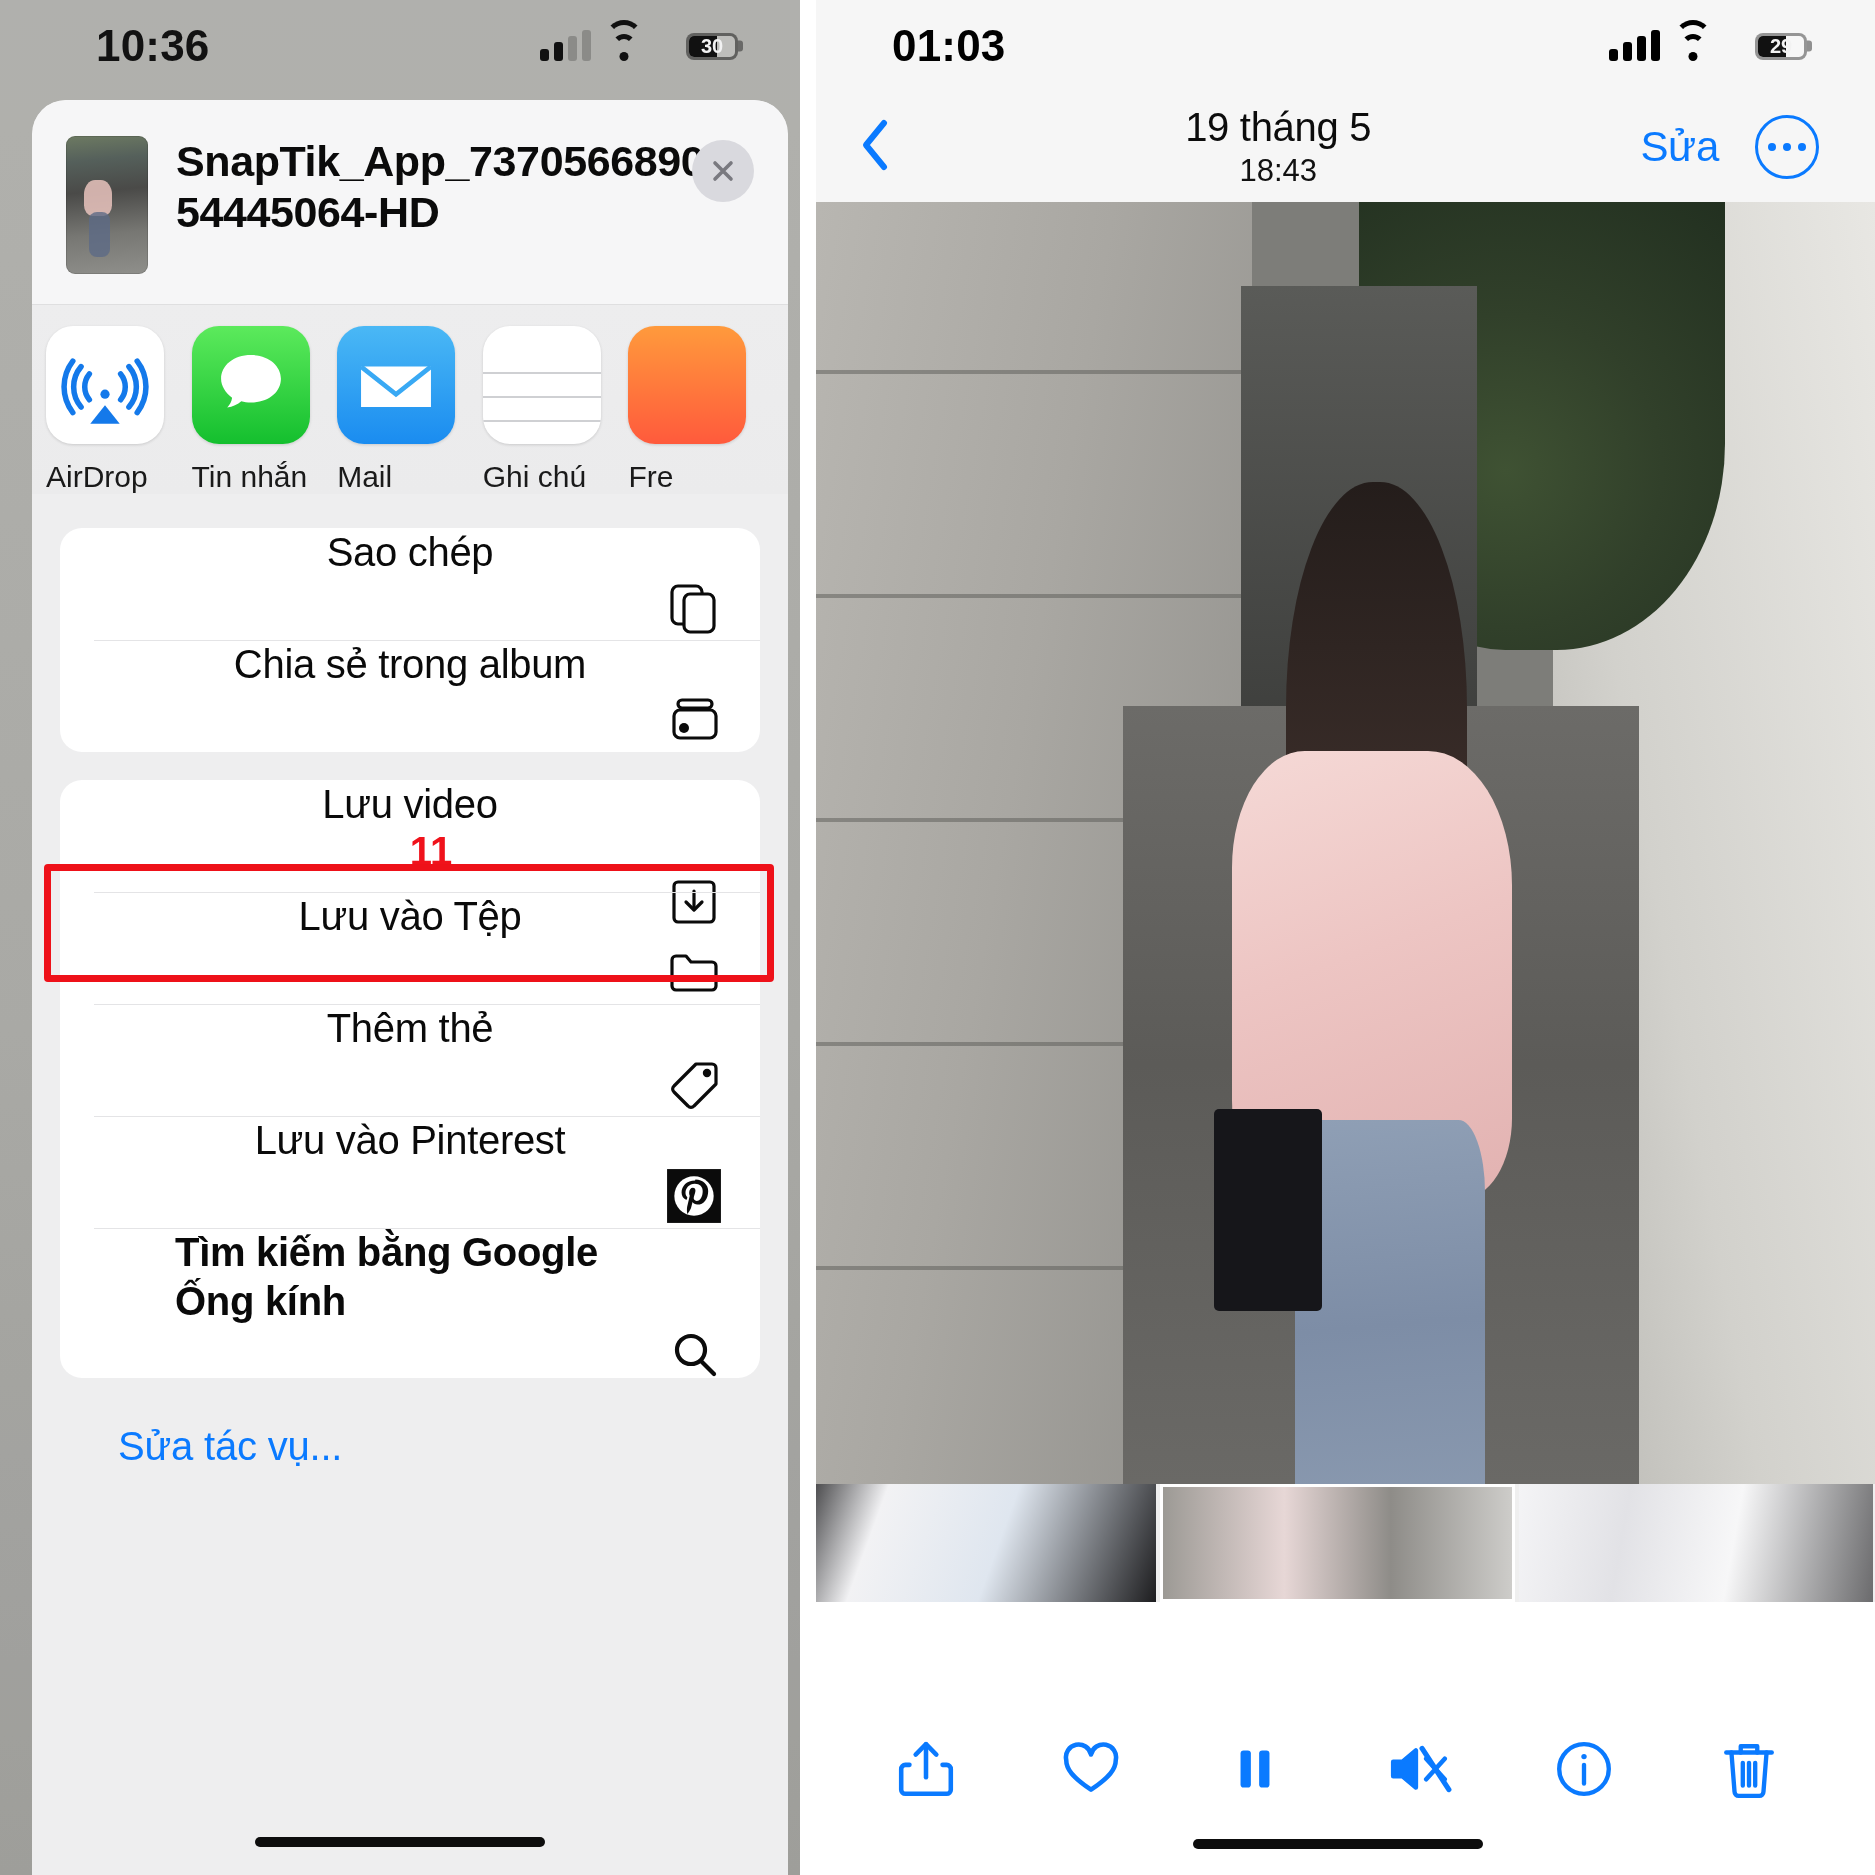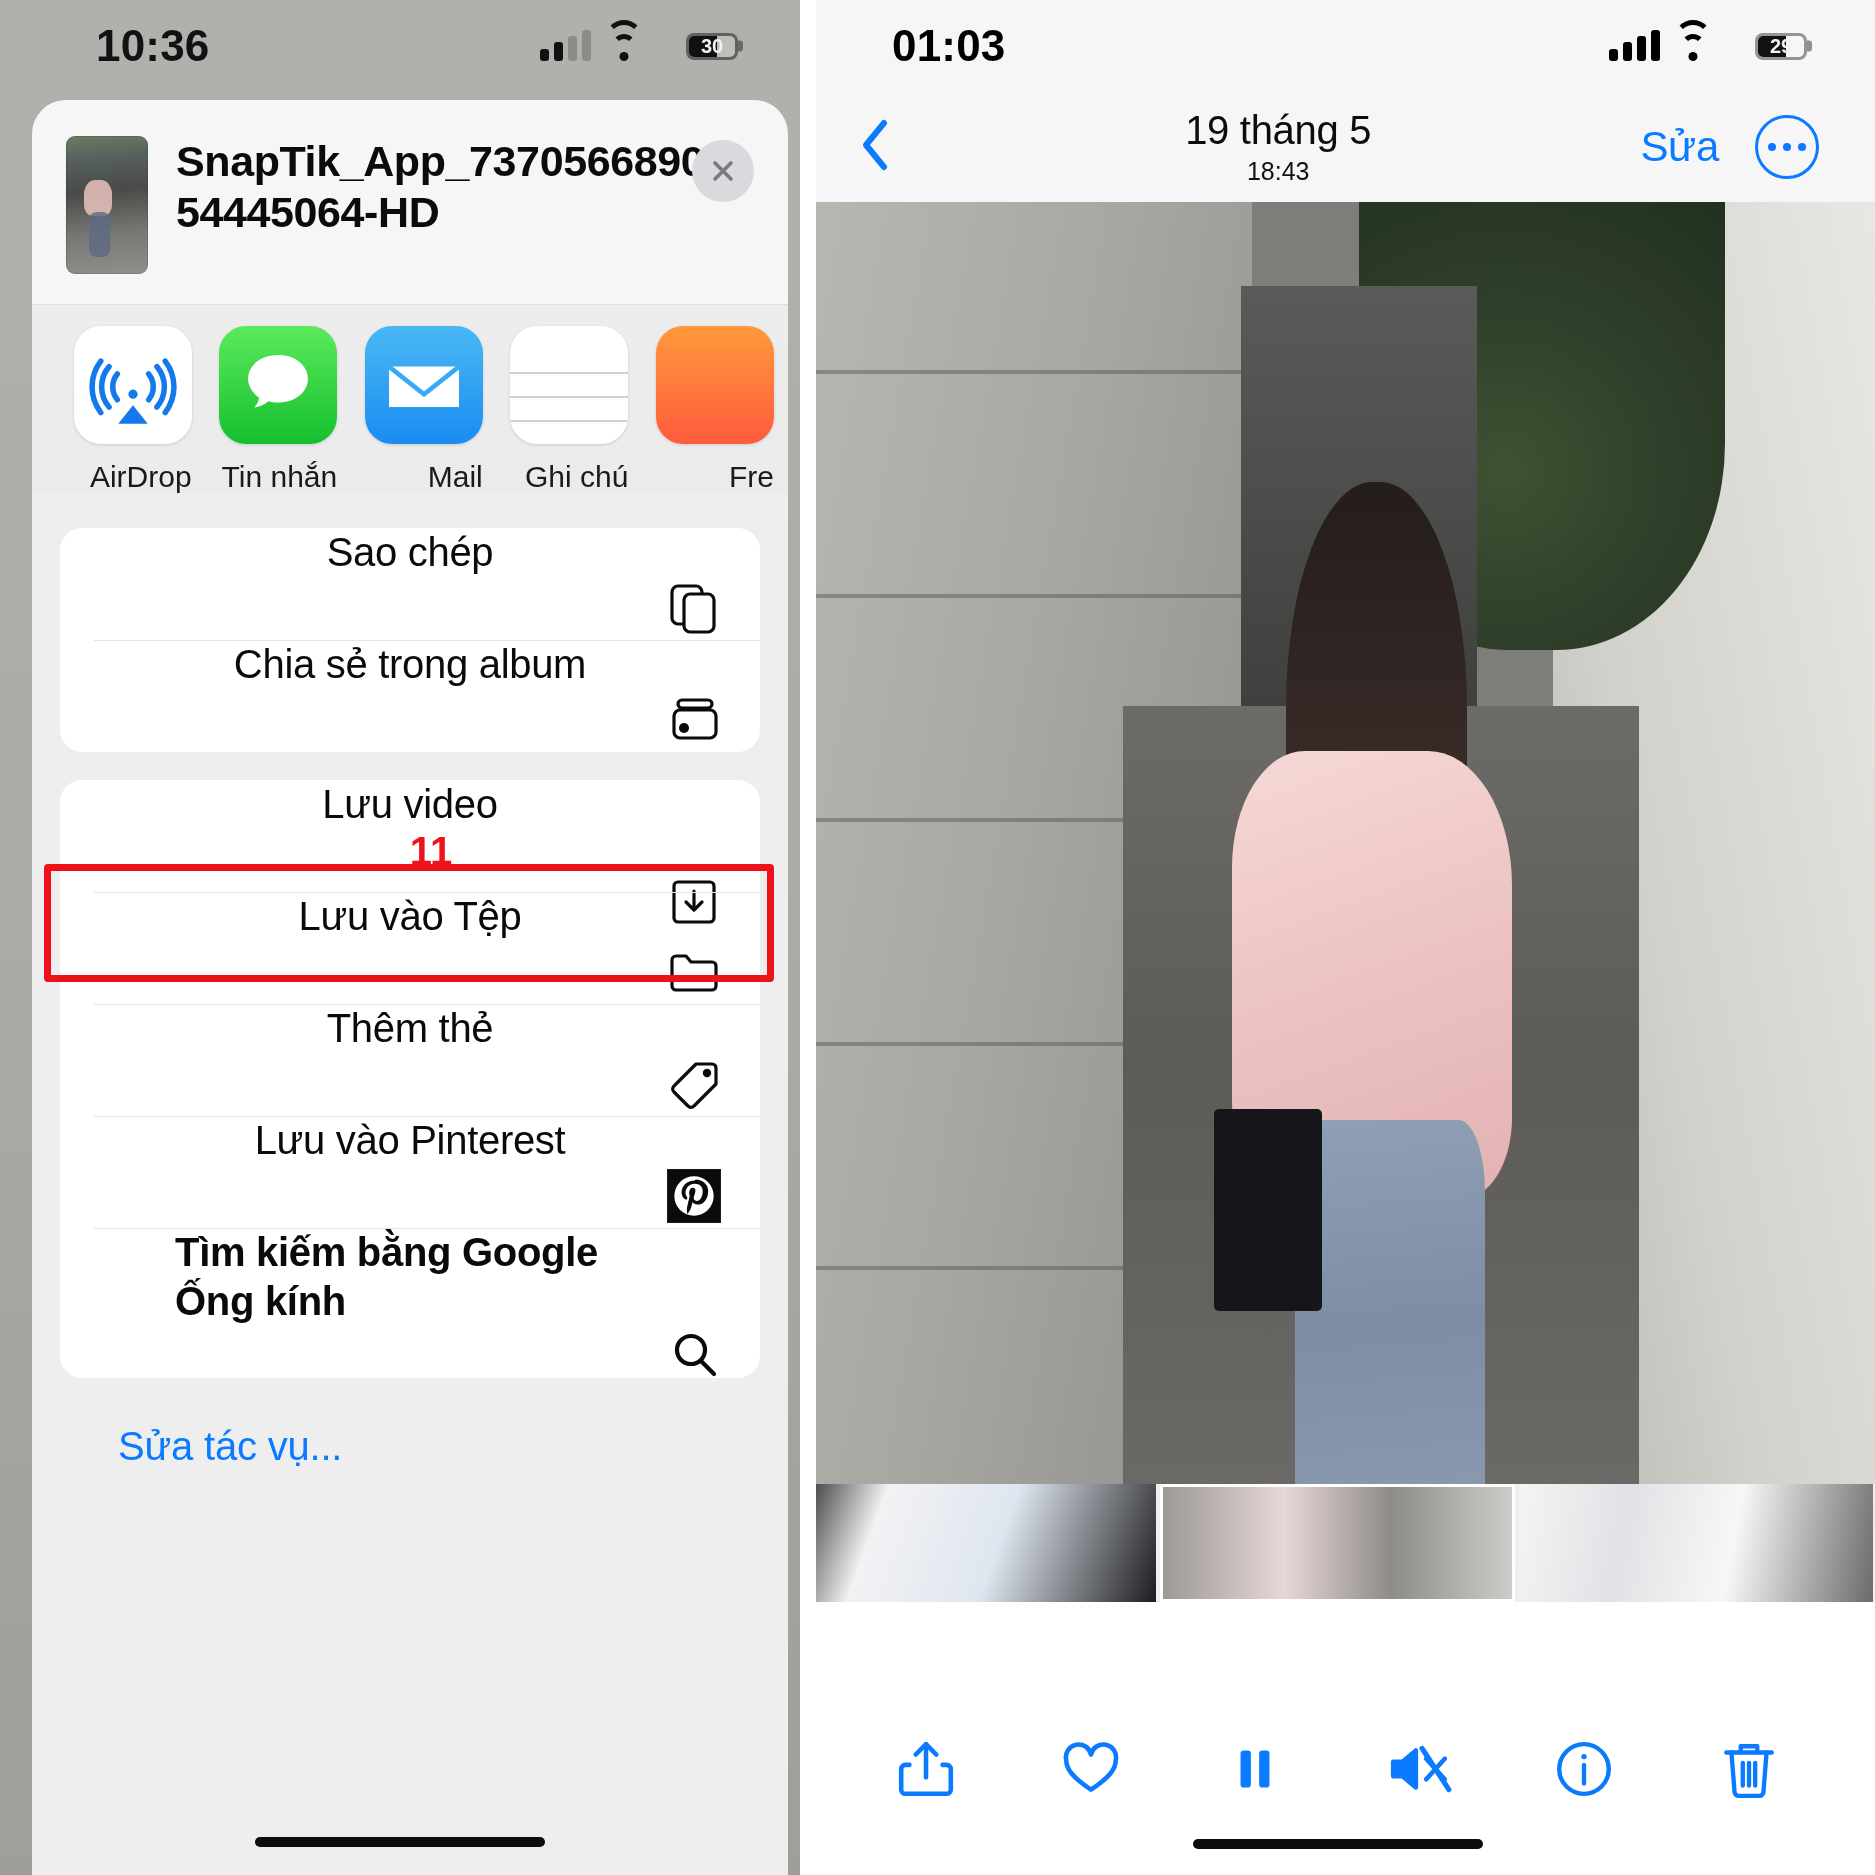--- a/index.html
+++ b/index.html
@@ -147,21 +147,21 @@
   .opt-label { font-size: 37px; color: #111; flex: 1 1 auto; letter-spacing:-0.2px;}
   .stepper { width: 28px; height: 44px; position: relative; flex: 0 0 auto;}
 
   
   .apps-row {
     display: flex; gap: 0; padding: 22px 14px 0 14px;
     background: linear-gradient(180deg,#ededee 0%, #ebebec 100%);
   }
   .app {
     width: 166px; display: flex; flex-direction: column;
-    align-items: flex-end; gap: 16px; cursor: pointer;
+    align-items: flex-start; gap: 16px; cursor: pointer;
   }
   .app-icon {
     width: 118px; height: 118px; border-radius: 27px;
     display: flex; align-items: center; justify-content: center;
     box-shadow: 0 1px 3px rgba(0,0,0,0.14);
     overflow: hidden;
   }
   .app-name { font-size: 30px; color: #1a1a1a; white-space: nowrap; }
   .ic-airdrop { background: #ffffff; }
   .ic-msg { background: linear-gradient(180deg,#5cea5c 0%, #14bf2e 100%); }
@@ -230,21 +230,21 @@
 
   .navbar {
     position: absolute; top: 92px; left: 0; right: 0; height: 110px;
     background: #f6f6f6;
     display: flex; align-items: center; padding: 0 56px;
     z-index: 15;
   }
   .nav-back { width: 60px; cursor: pointer; }
   .nav-center { flex: 1 1 auto; text-align: center; }
   .nav-date { font-size: 40px; color: #0c0c0c; font-weight: 400; line-height:1.12; letter-spacing:-0.3px;}
-  .nav-time { font-size: 25px; color: #111; margin-top: 4px; }
+  .nav-time { font-size: 31px; color: #111; margin-top: 4px; }
   .nav-edit {
     font-size: 42px; color: #0a7aff; margin-right: 36px; cursor: pointer;
     letter-spacing: -0.3px;
   }
   .nav-more {
     width: 64px; height: 64px; border-radius: 50%;
     border: 3px solid #0a7aff; display: flex; align-items: center;
     justify-content: center; gap: 7px; cursor: pointer;
   }
   .nav-more i { width: 8px; height: 8px; border-radius: 50%; background: #0a7aff; display:block;}

